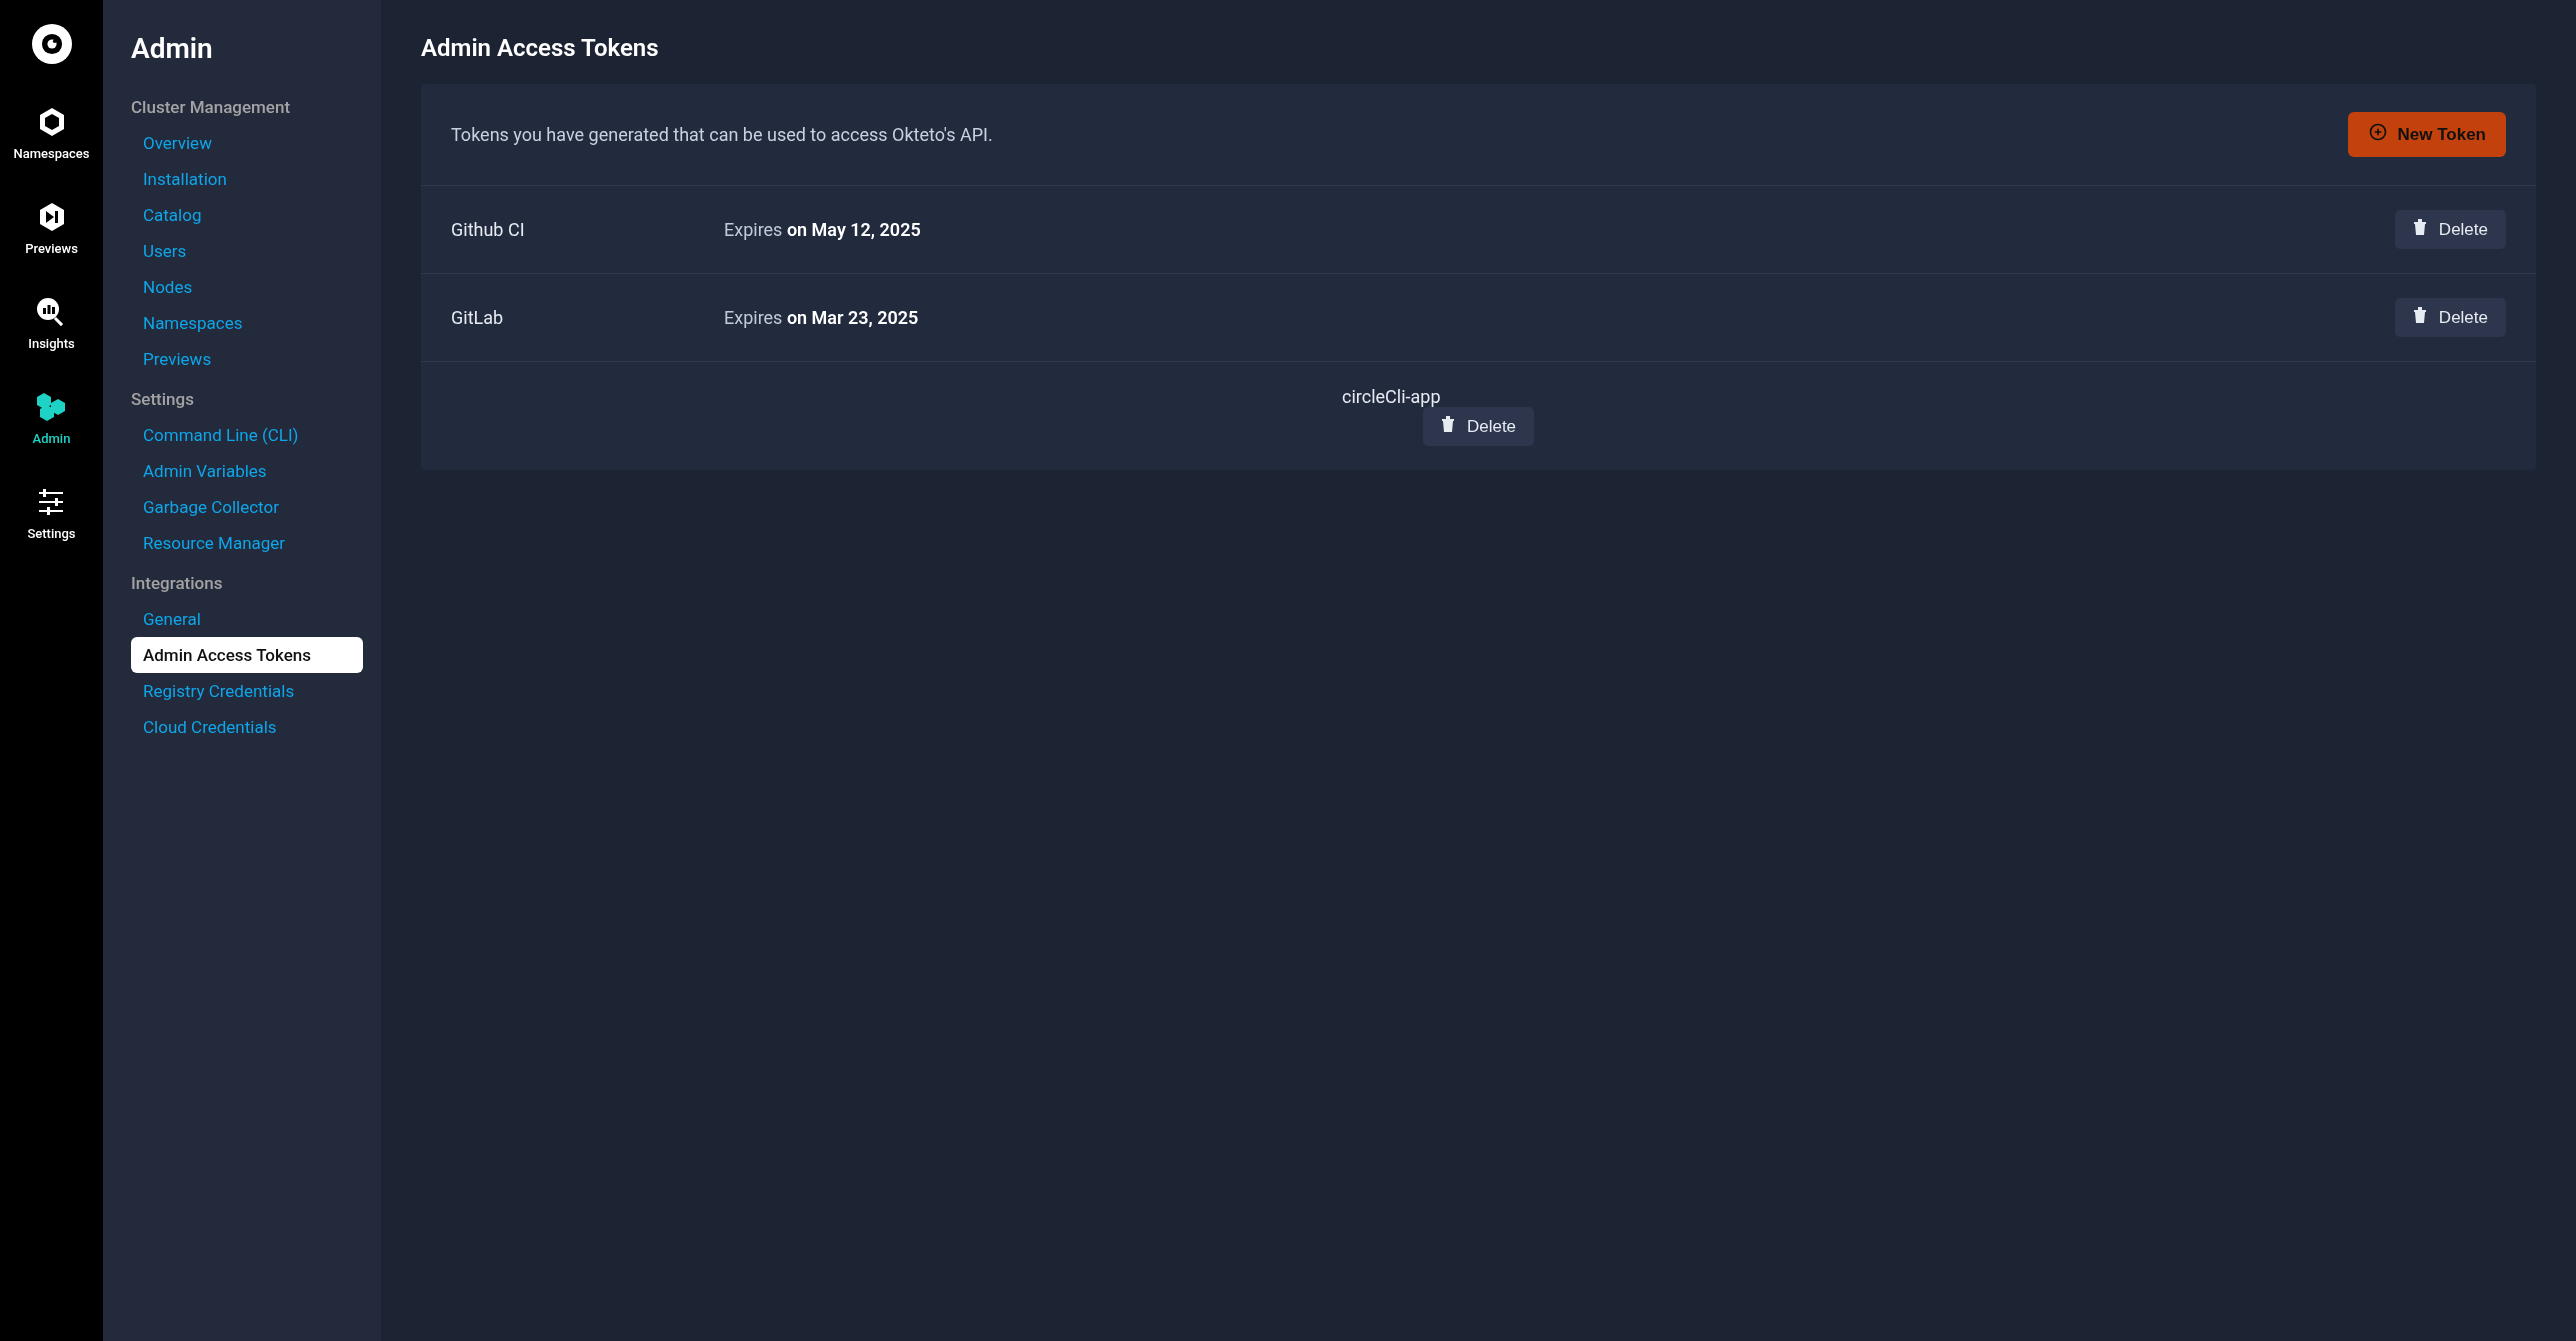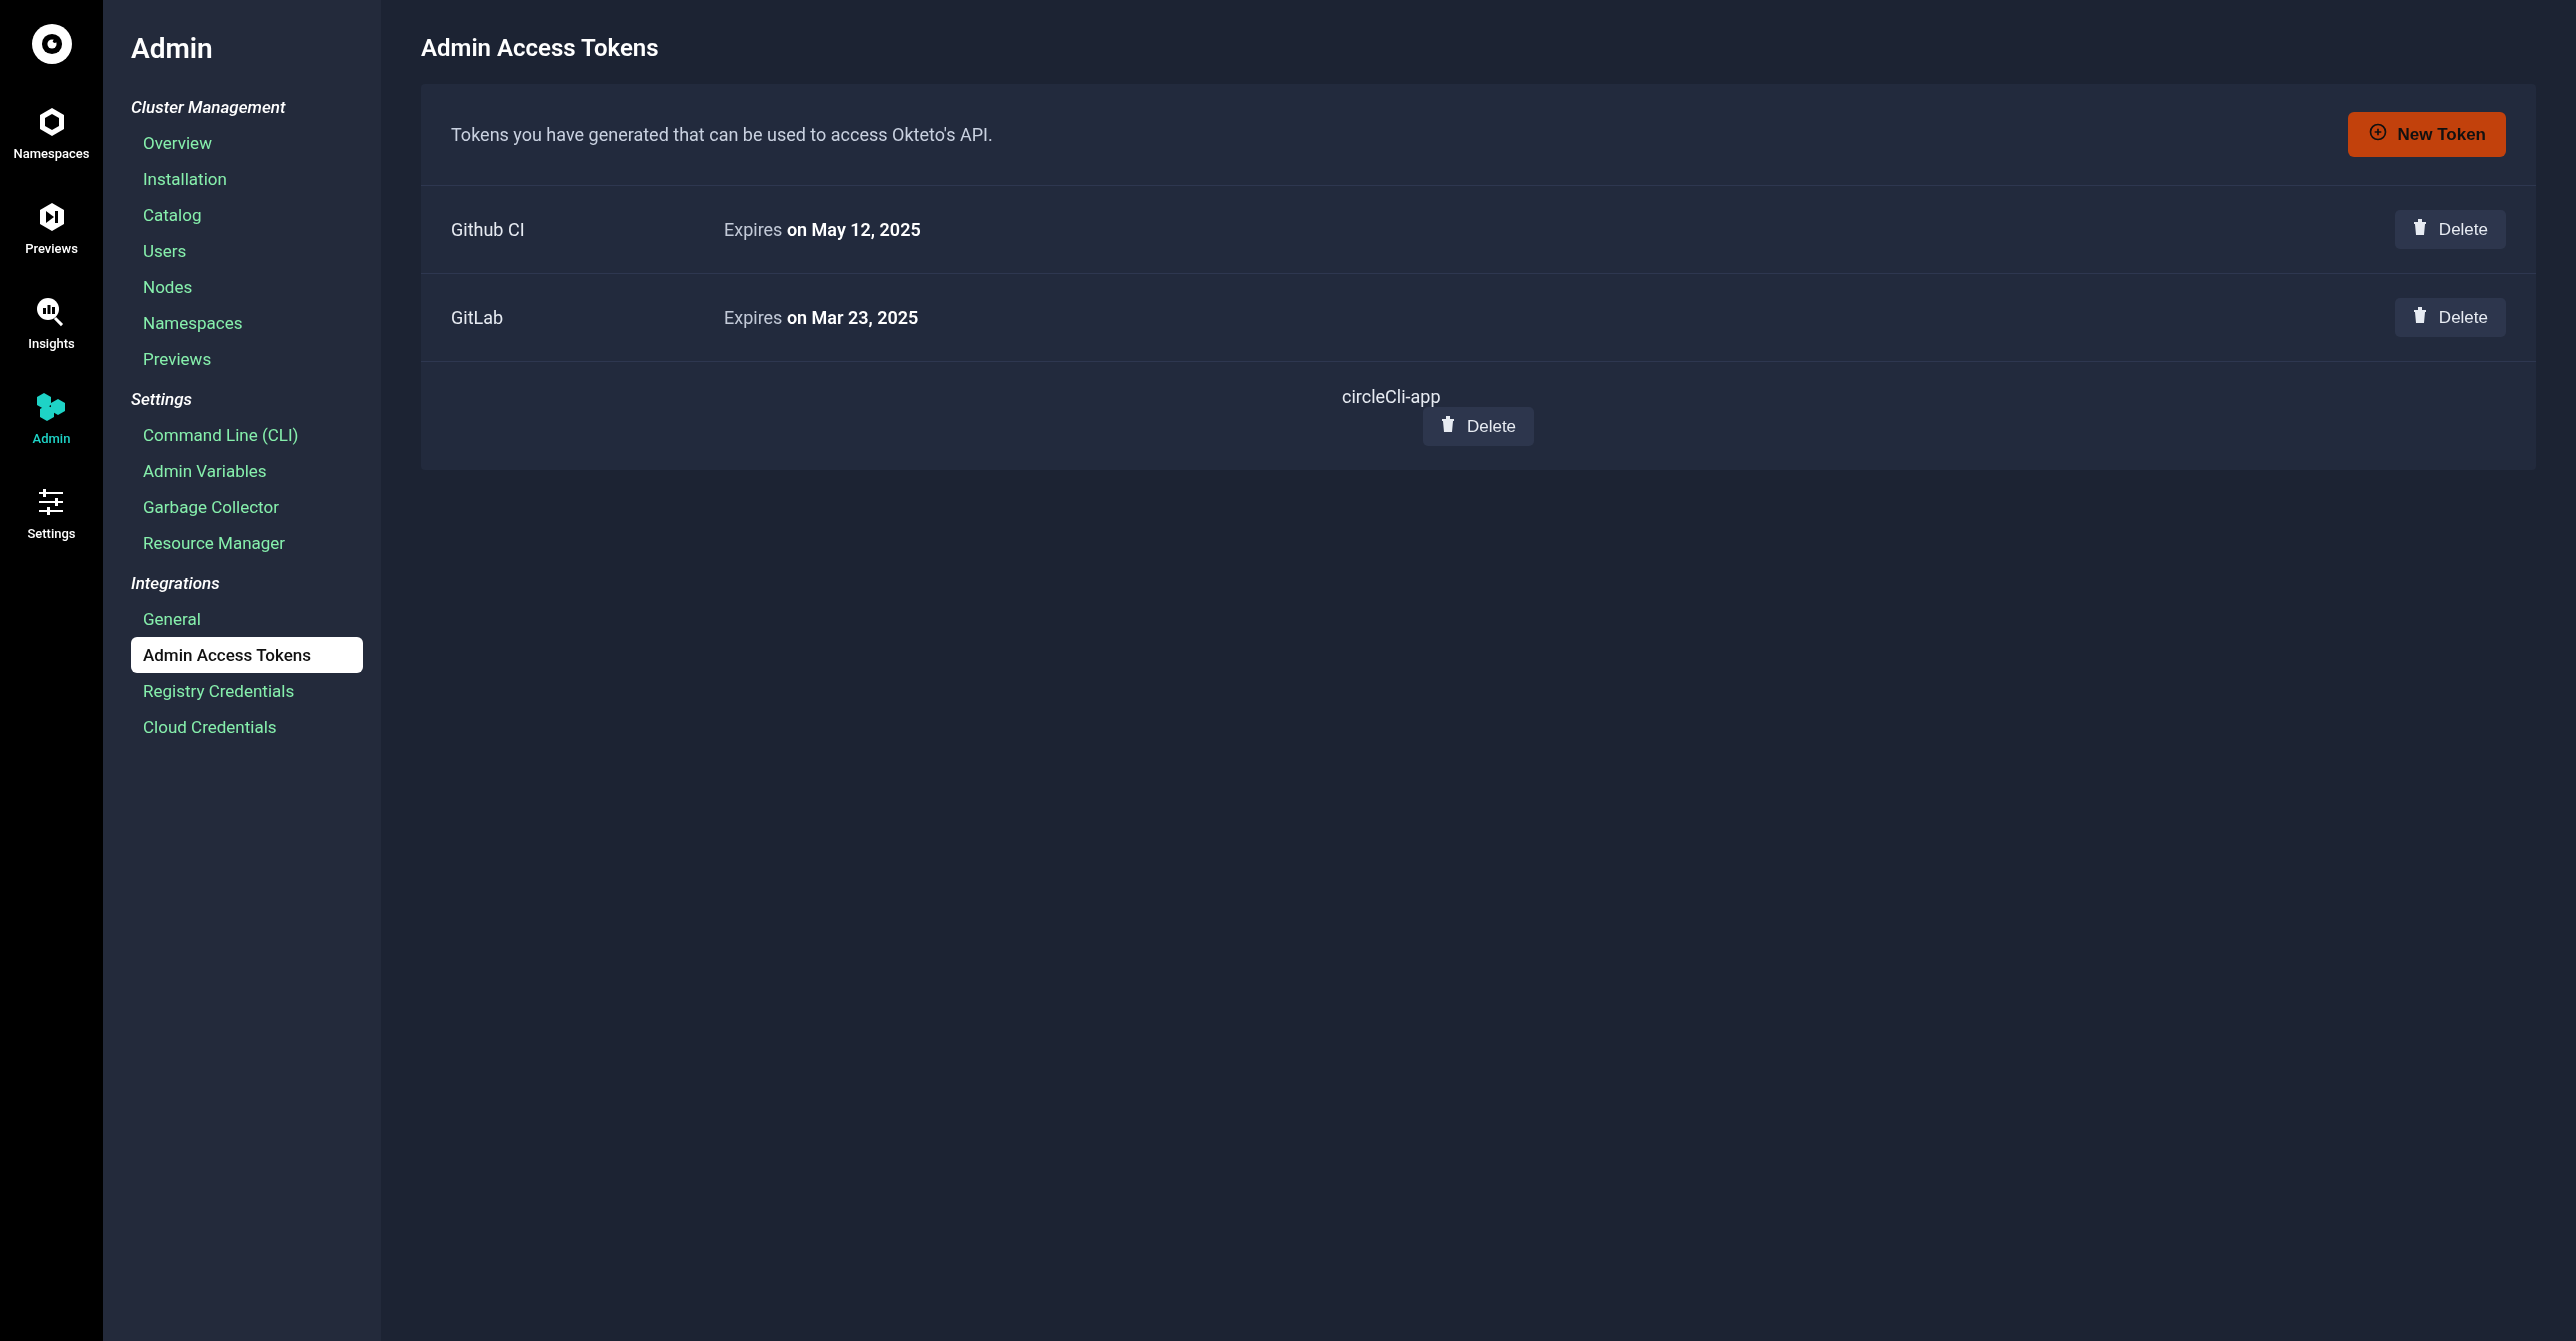--- a/index.html
+++ b/index.html
@@ -60,28 +60,27 @@
     flex-shrink: 0;
   }
   .sidebar-title {
     font-size: 28px;
     font-weight: 600;
     color: #fff;
     padding: 0 28px 20px 28px;
   }
   .sidebar-section-header {
     font-size: 17px;
-    color: #ffffff;
+    color: #a3a3a3;
     font-weight: 500;
     padding: 12px 28px 8px 28px;
-    font-style: italic;
   }
   .sidebar-item {
     font-size: 17px;
-    color: #86efac;
+    color: #0ea5e9;
     padding: 8px 28px 8px 40px;
     cursor: pointer;
     display: block;
   }
   .sidebar-item.active {
     background: #fff;
     color: #111;
     border-radius: 6px;
     margin: 0 18px 0 28px;
     padding: 8px 12px 8px 12px;

